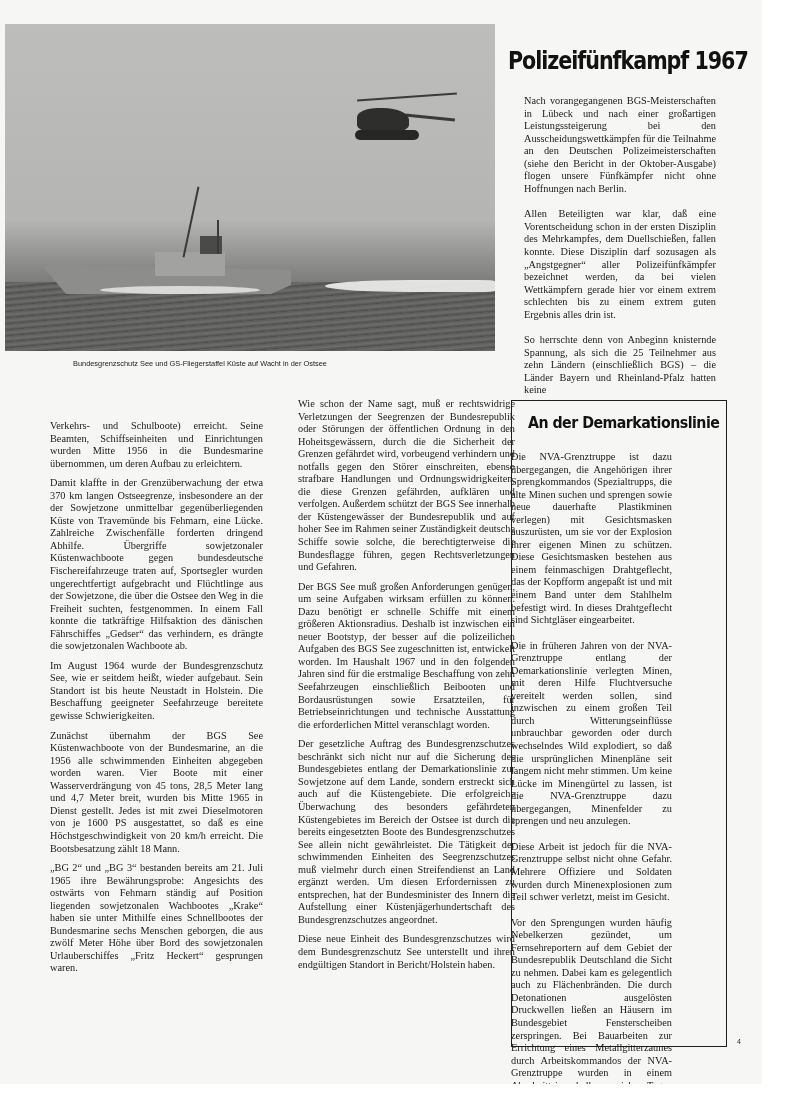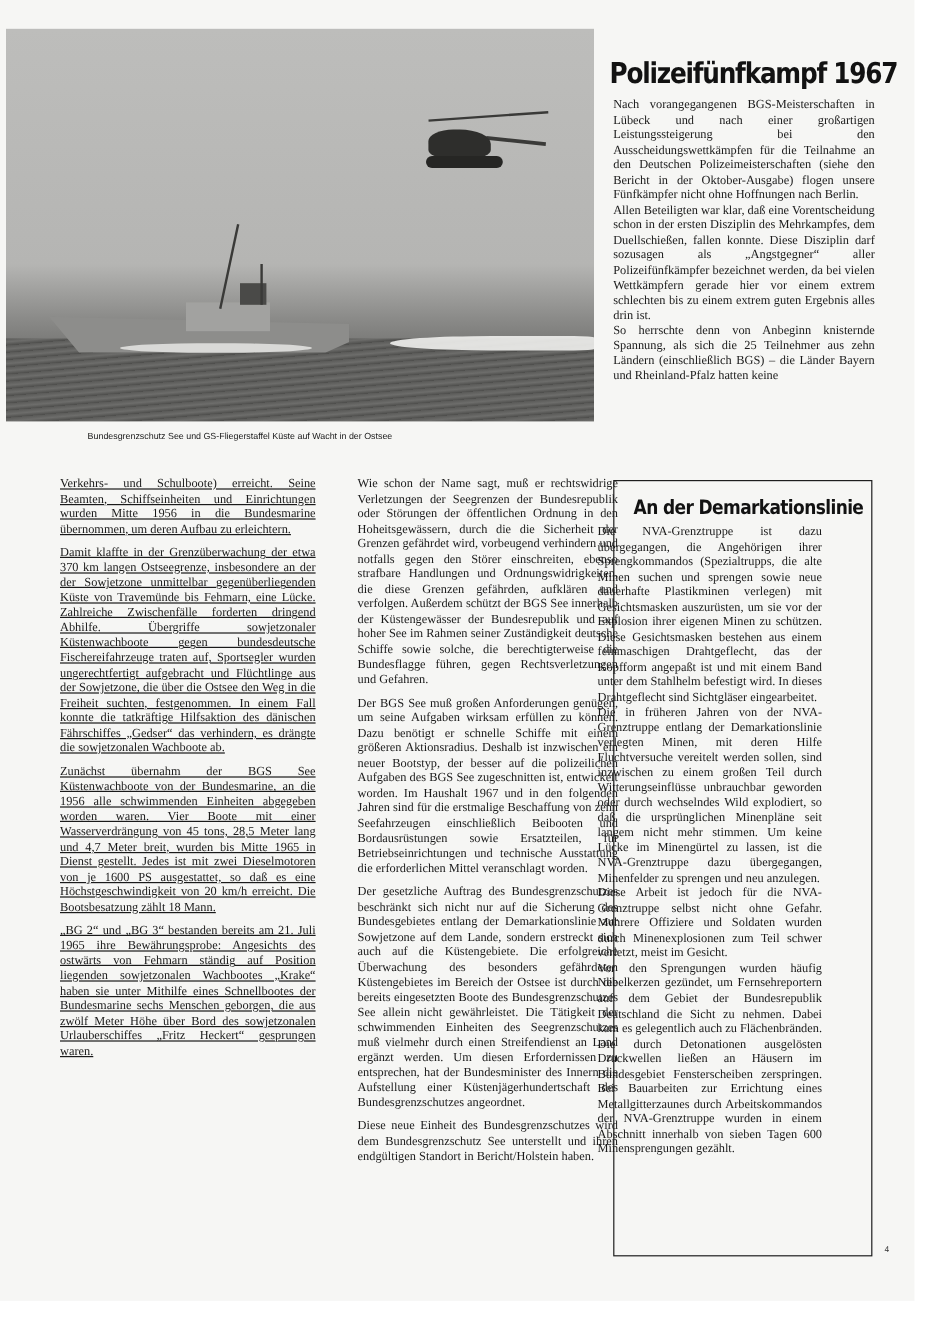--- a/index.html
+++ b/index.html
@@ -87,23 +87,23 @@
       font-family: "DejaVu Sans", "Liberation Sans", sans-serif;
       font-weight: bold; font-size: 24px; letter-spacing: -1.2px;
       transform: scaleX(0.86); transform-origin: left top;
       color: #121212; white-space: nowrap;
     }
     .col {
       position: absolute; font-size: 10.3px; line-height: 12.55px;
       text-align: justify; hyphens: manual;
     }
     .col p { margin: 0 0 7px 0; }
-    .col p.tight { margin: 0; }
+    .col p.tight { margin: 13px; }
     .col-intro { left: 511px; top: 82px; width: 218px; }
-    .col1 { left: 50px; top: 398px; width: 213px; text-decoration: underline; }
+    .col1 { left: 50px; top: 420px; width: 213px; }
     .col2 { left: 298px; top: 398px; width: 217px; }
     .box {
       position: absolute; left: 511px; top: 400px; width: 214px; height: 645px;
       border: 1.5px solid #1e1e1e;
     }
     .box-title {
       position: absolute; left: 528px; top: 413px;
       font-family: "DejaVu Sans", "Liberation Sans", sans-serif;
       font-weight: bold; font-size: 16.5px; letter-spacing: -0.6px;
       transform: scaleX(0.86); transform-origin: left top;
@@ -142,20 +142,21 @@
 
   <div class="col col-intro">
     <p class="tight">Nach vorangegangenen BGS-Meisterschaften in Lübeck und nach einer großartigen Leistungssteigerung bei den Ausscheidungswettkämpfen für die Teilnahme an den Deutschen Polizeimeisterschaften (siehe den Bericht in der Oktober-Ausgabe) flogen unsere Fünfkämpfer nicht ohne Hoffnungen nach Berlin.</p>
     <p class="tight">Allen Beteiligten war klar, daß eine Vorentscheidung schon in der ersten Disziplin des Mehrkampfes, dem Duellschießen, fallen konnte. Diese Disziplin darf sozusagen als „Angstgegner“ aller Polizeifünfkämpfer bezeichnet werden, da bei vielen Wettkämpfern gerade hier vor einem extrem schlechten bis zu einem extrem guten Ergebnis alles drin ist.</p>
     <p class="tight">So herrschte denn von Anbeginn knisternde Spannung, als sich die 25 Teilnehmer aus zehn Ländern (einschließlich BGS) – die Länder Bayern und Rheinland-Pfalz hatten keine</p>
   </div>
 
   <div class="col col1">
     <p>Verkehrs- und Schulboote) erreicht. Seine Beamten, Schiffseinheiten und Einrichtungen wurden Mitte 1956 in die Bundesmarine übernommen, um deren Aufbau zu erleichtern.</p>
     <p>Damit klaffte in der Grenzüberwachung der etwa 370 km langen Ostseegrenze, insbesondere an der der Sowjetzone unmittelbar gegenüberliegenden Küste von Travemünde bis Fehmarn, eine Lücke. Zahlreiche Zwischenfälle forderten dringend Abhilfe. Übergriffe sowjetzonaler Küstenwachboote gegen bundesdeutsche Fischereifahrzeuge traten auf, Sportsegler wurden ungerechtfertigt aufgebracht und Flüchtlinge aus der Sowjetzone, die über die Ostsee den Weg in die Freiheit suchten, festgenommen. In einem Fall konnte die tatkräftige Hilfsaktion des dänischen Fährschiffes „Gedser“ das verhindern, es drängte die sowjetzonalen Wachboote ab.</p>
+    <p>Im August 1964 wurde der Bundesgrenzschutz See, wie er seitdem heißt, wieder aufgebaut. Sein Standort ist bis heute Neustadt in Holstein. Die Beschaffung geeigneter Seefahrzeuge bereitete gewisse Schwierigkeiten.</p>
     <p>Zunächst übernahm der BGS See Küstenwachboote von der Bundesmarine, an die 1956 alle schwimmenden Einheiten abgegeben worden waren. Vier Boote mit einer Wasserverdrängung von 45 tons, 28,5 Meter lang und 4,7 Meter breit, wurden bis Mitte 1965 in Dienst gestellt. Jedes ist mit zwei Dieselmotoren von je 1600 PS ausgestattet, so daß es eine Höchstgeschwindigkeit von 20 km/h erreicht. Die Bootsbesatzung zählt 18 Mann.</p>
     <p>„BG 2“ und „BG 3“ bestanden bereits am 21. Juli 1965 ihre Bewährungsprobe: Angesichts des ostwärts von Fehmarn ständig auf Position liegenden sowjetzonalen Wachbootes „Krake“ haben sie unter Mithilfe eines Schnellbootes der Bundesmarine sechs Menschen geborgen, die aus zwölf Meter Höhe über Bord des sowjetzonalen Urlauberschiffes „Fritz Heckert“ gesprungen waren.</p>
   </div>
 
   <div class="col col2">
     <p>Wie schon der Name sagt, muß er rechtswidrige Verletzungen der Seegrenzen der Bundesrepublik oder Störungen der öffentlichen Ordnung in den Hoheitsgewässern, durch die die Sicherheit der Grenzen gefährdet wird, vorbeugend verhindern und notfalls gegen den Störer einschreiten, ebenso strafbare Handlungen und Ordnungswidrigkeiten, die diese Grenzen gefährden, aufklären und verfolgen. Außerdem schützt der BGS See innerhalb der Küstengewässer der Bundesrepublik und auf hoher See im Rahmen seiner Zuständigkeit deutsche Schiffe sowie solche, die berechtigterweise die Bundesflagge führen, gegen Rechtsverletzungen und Gefahren.</p>
     <p>Der BGS See muß großen Anforderungen genügen, um seine Aufgaben wirksam erfüllen zu können. Dazu benötigt er schnelle Schiffe mit einem größeren Aktionsradius. Deshalb ist inzwischen ein neuer Bootstyp, der besser auf die polizeilichen Aufgaben des BGS See zugeschnitten ist, entwickelt worden. Im Haushalt 1967 und in den folgenden Jahren sind für die erstmalige Beschaffung von zehn Seefahrzeugen einschließlich Beibooten und Bordausrüstungen sowie Ersatzteilen, für Betriebseinrichtungen und technische Ausstattung die erforderlichen Mittel veranschlagt worden.</p>
     <p>Der gesetzliche Auftrag des Bundesgrenzschutzes beschränkt sich nicht nur auf die Sicherung des Bundesgebietes entlang der Demarkationslinie zur Sowjetzone auf dem Lande, sondern erstreckt sich auch auf die Küstengebiete. Die erfolgreiche Überwachung des besonders gefährdeten Küstengebietes im Bereich der Ostsee ist durch die bereits eingesetzten Boote des Bundesgrenzschutzes See allein nicht gewährleistet. Die Tätigkeit der schwimmenden Einheiten des Seegrenzschutzes muß vielmehr durch einen Streifendienst an Land ergänzt werden. Um diesen Erfordernissen zu entsprechen, hat der Bundesminister des Innern die Aufstellung einer Küstenjägerhundertschaft des Bundesgrenzschutzes angeordnet.</p>
     <p>Diese neue Einheit des Bundesgrenzschutzes wird dem Bundesgrenzschutz See unterstellt und ihren endgültigen Standort in Bericht/Holstein haben.</p>
   </div>

